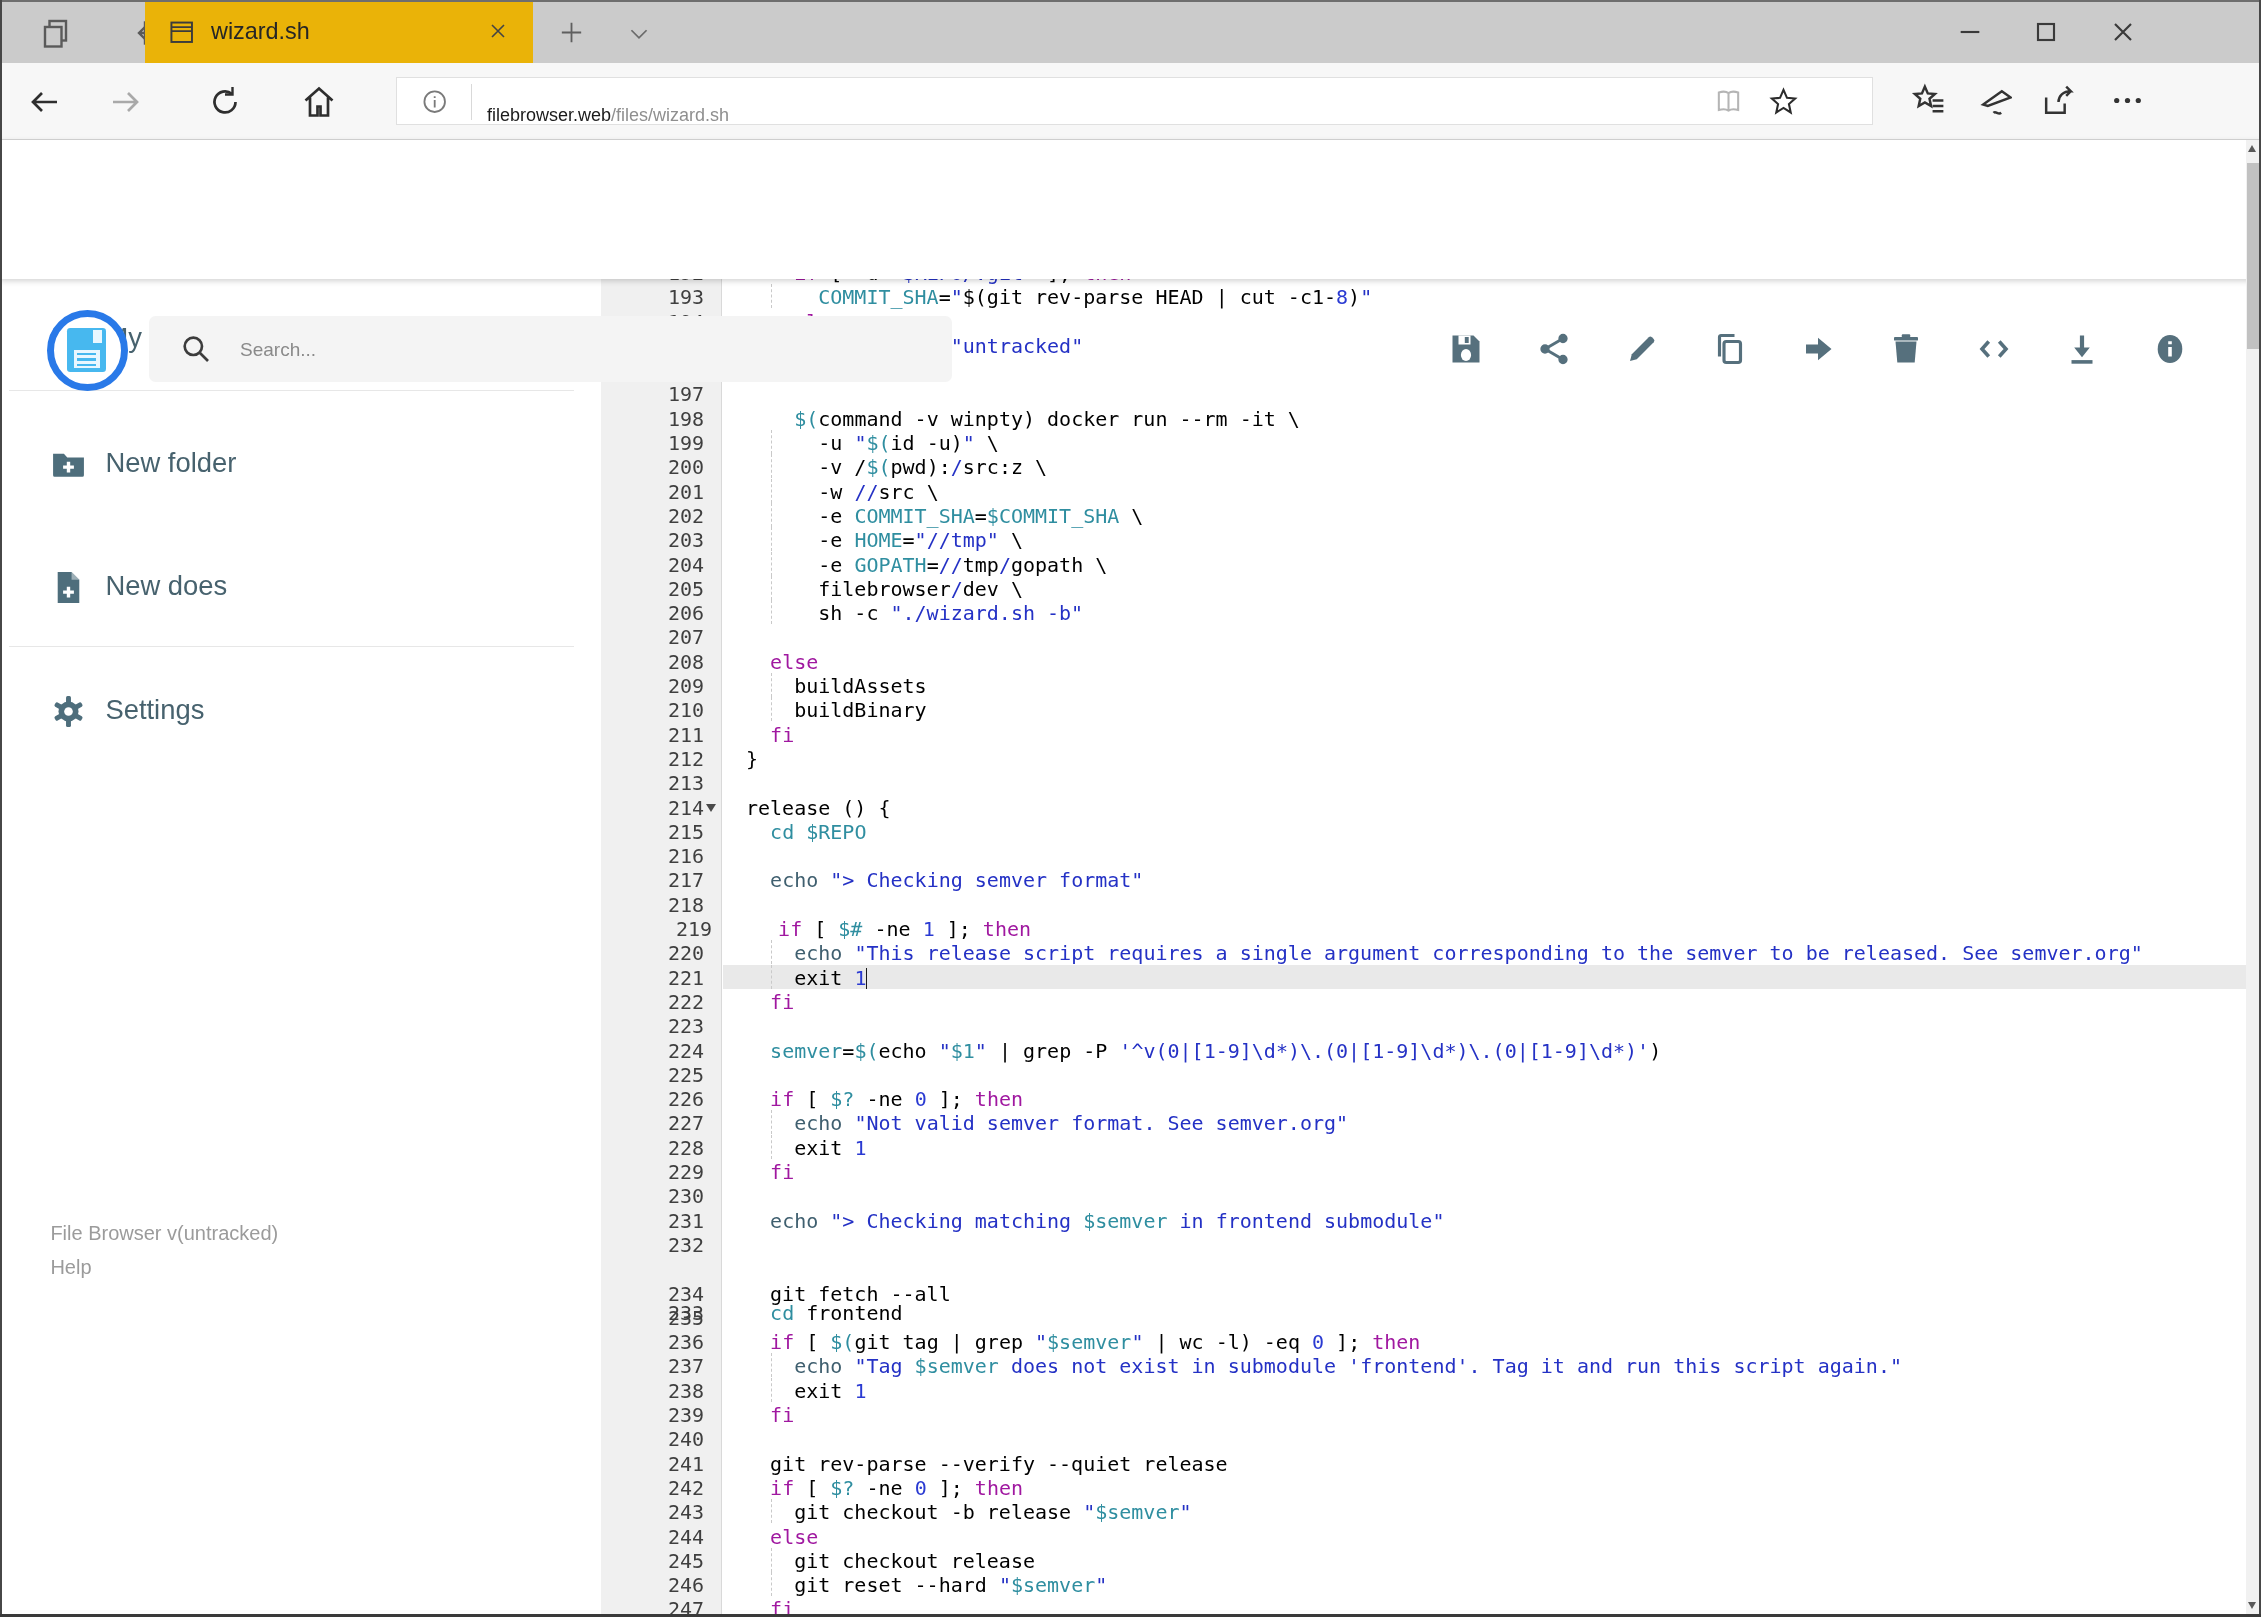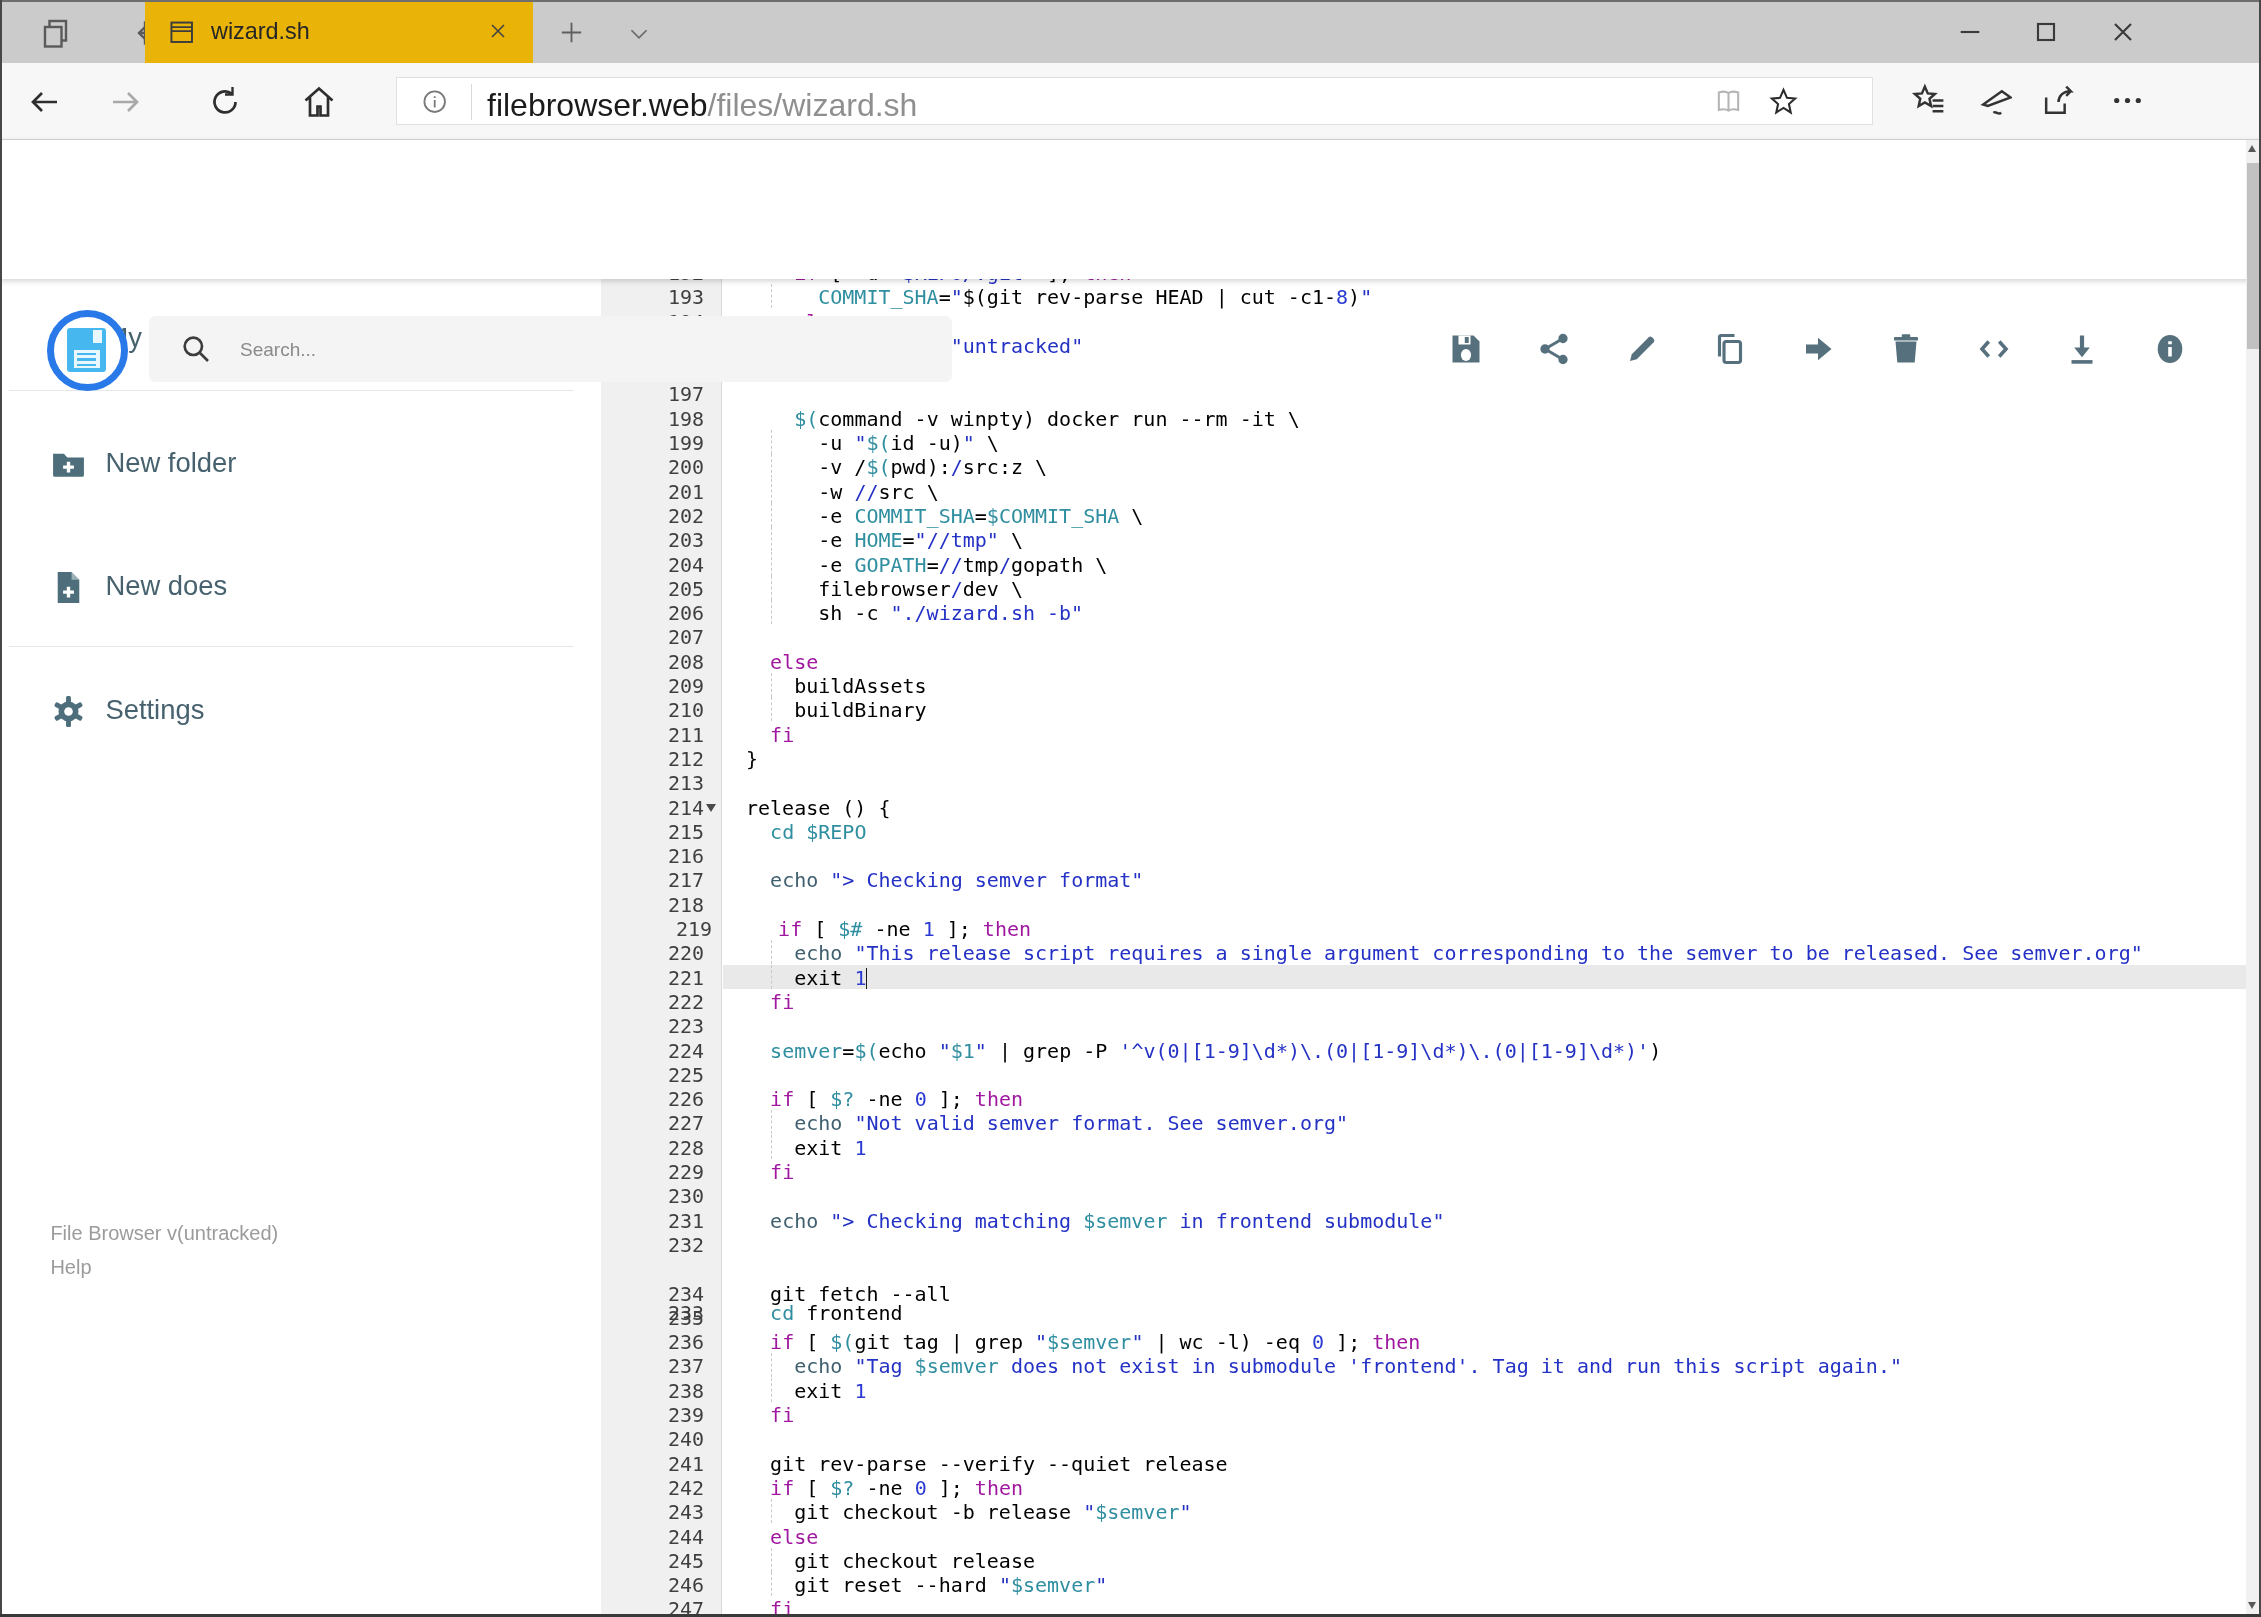--- a/index.html
+++ b/index.html
@@ -22,21 +22,21 @@
   .tabmenu-btn{position:absolute;left:626px;top:22.6px;width:26px;height:21px;color:#6a6a6a;}
   .winctl{position:absolute;top:16px;width:32px;height:32px;color:#3a3a3a;}
 
   
   .navbar{position:absolute;left:0;top:63px;width:2261px;height:77px;background:#f7f7f7;border-bottom:0.8px solid #d6d6d6;box-sizing:border-box;}
   .nav-icon{position:absolute;top:21px;width:36px;height:36px;color:#2e2e2e;}
   .nav-icon.disabled{color:#a9a9a9;}
   .urlbar{position:absolute;left:396px;top:13.7px;width:1477px;height:48px;background:#fff;border:0.8px solid #e0e0e0;box-sizing:border-box;}
   .url-info{position:absolute;left:24px;top:10.5px;width:27.4px;height:27.4px;color:#7a7a7a;}
   .url-sep{position:absolute;left:74px;top:6.5px;width:0.8px;height:36px;background:#d9d9d9;}
-  .url-text{position:absolute;left:90px;top:9px;font-size:32px;white-space:nowrap;}
+  .url-text{position:absolute;left:90px;top:27px;font-size:18px;white-space:nowrap;}
   .url-host{color:#1b1b1b;}
   .url-path{color:#8f8f8f;}
   .url-book{position:absolute;right:129px;top:9.7px;width:29px;height:29px;color:#b5b5b5;}
   .url-star{position:absolute;right:73px;top:8px;width:31px;height:31px;color:#2b2b2b;}
   .edge-icon{position:absolute;top:19.4px;width:37px;height:37px;color:#333;}
 
   
   .appheader{position:absolute;left:0;top:140px;width:2261px;height:139px;background:#fff;
              box-shadow:0 2.4px 5.7px rgba(0,0,0,0.18);z-index:20;}
   .logo{position:absolute;left:47px;top:170px;width:81px;height:81px;border-radius:50%;

